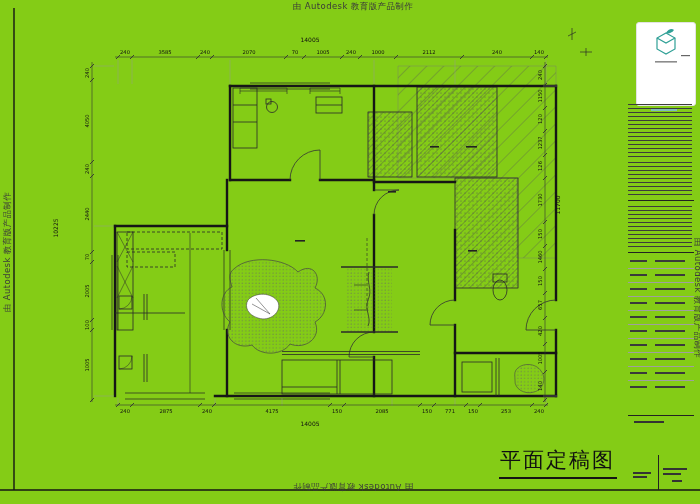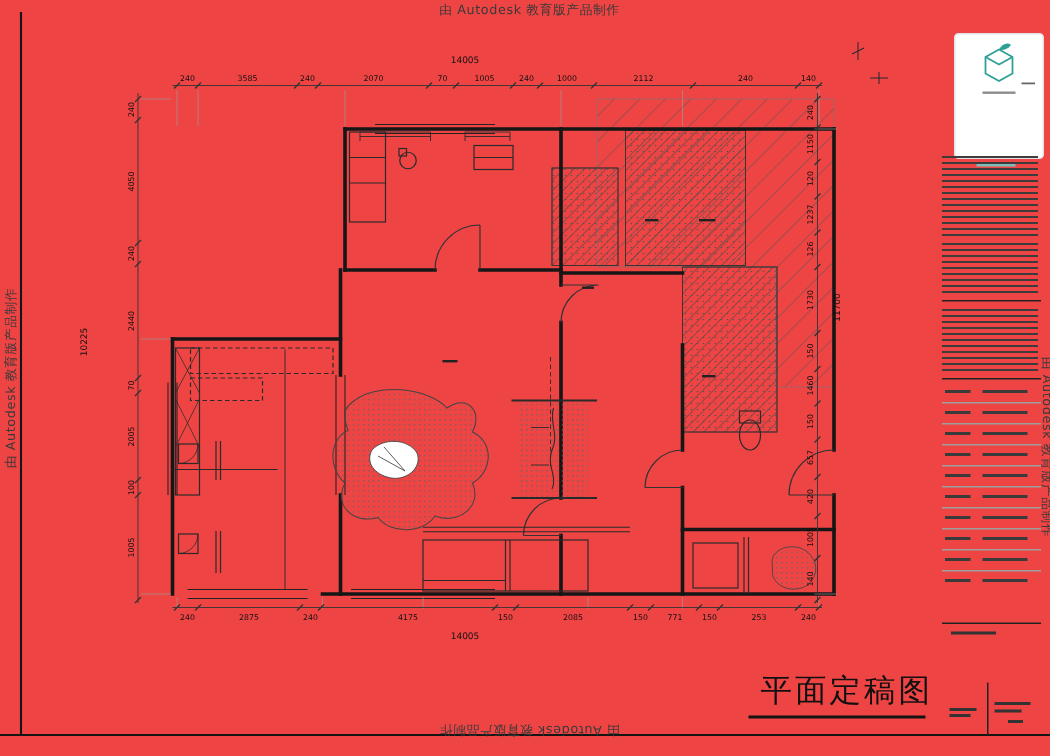--- a/index.html
+++ b/index.html
@@ -1,37 +1,37 @@
 <!DOCTYPE html>
 <html><head>
 <meta charset="utf-8">
 <style>
   html,body{margin:0;padding:0;background:#fff;width:700px;height:504px;overflow:hidden;
     font-family:"DejaVu Sans","Liberation Sans",sans-serif;}
-  .sheet{position:absolute;left:0;top:0;width:700px;height:504px;background:#ef4444;}
+  .sheet{position:absolute;left:0;top:0;width:700px;height:504px;background:#84cc16;}
   .wm{position:absolute;width:150px;font-size:8.5px;color:#3a3a3a;text-align:center;
       letter-spacing:.4px;white-space:nowrap;}
   .wm-top{left:278px;top:1px;}
   .wm-bottom{left:278px;top:480px;transform:rotate(180deg);}
   .wm-left{left:-67px;top:246px;transform:rotate(-90deg);}
   .wm-right{left:622px;top:292px;transform:rotate(90deg);}
   svg text{font-family:"DejaVu Sans","Liberation Sans",sans-serif;}
   
   .logo-card{position:absolute;left:636px;top:22px;width:58px;height:82px;background:#fff;
      border:1px solid #e3e3e3;border-radius:3px;}
   .para{position:absolute;background:repeating-linear-gradient(to bottom,#3c3c3c 0 1.5px,transparent 1.5px 4px);}
   .tl{position:absolute;height:1.6px;background:#333;}
   .hline{position:absolute;height:1px;background:#222;}
   .vline{position:absolute;width:1px;background:#222;}
   .tbrows{position:absolute;left:628px;top:255px;width:66px;}
   .tbrow{position:relative;height:13px;border-bottom:1px solid #9f9f9f;}
   .tbrow:last-child{border-bottom:none;}
   .tbrow::before{content:"";position:absolute;left:2px;top:5px;width:17px;height:1.8px;background:#3a3a3a;}
   .tbrow::after{content:"";position:absolute;left:27px;top:5px;width:30px;height:1.8px;background:#3a3a3a;}
-  .sheet-title{position:absolute;left:500px;top:446px;width:122px;text-align:right;
+  .sheet-title{position:absolute;left:500px;top:446px;width:122px;text-align:left;
      font-size:21px;letter-spacing:2px;color:#101010;font-family:"DejaVu Serif","Liberation Serif",serif;}
   .title-underline{position:absolute;left:499px;top:477px;width:118px;height:1.6px;background:#141414;}
 </style>
 </head>
 <body>
 
 <div class="sheet">
 
   
   <div class="wm wm-top">由 Autodesk 教育版产品制作</div>

